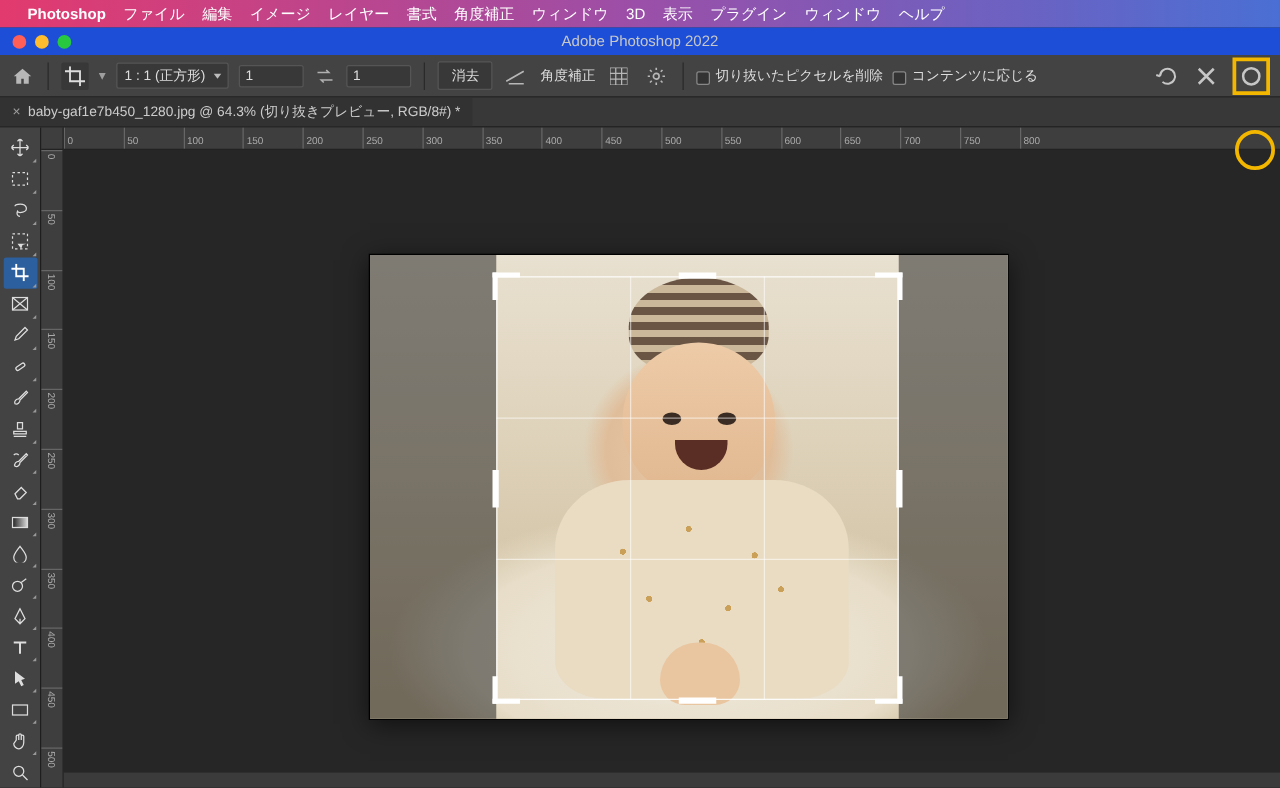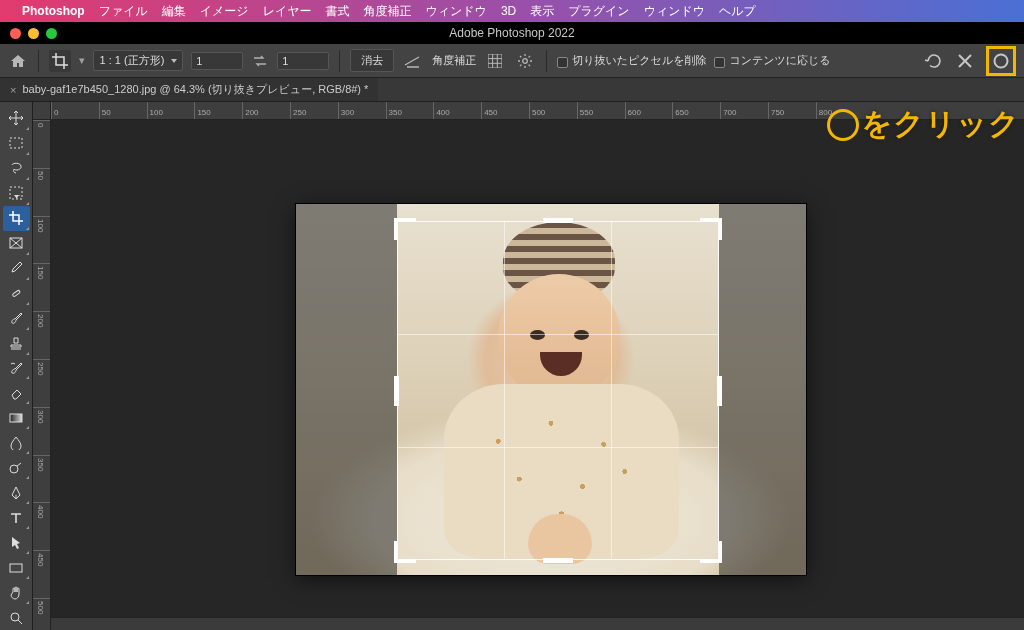--- a/index.html
+++ b/index.html
@@ -4,21 +4,21 @@
 <style>
   * { margin: 0; padding: 0; box-sizing: border-box; font-family: -apple-system, "Hiragino Sans", sans-serif; }
   body { width: 1024px; height: 630px; overflow: hidden; background: #323232; color: #ddd; font-size: 12px; }
 
   
   .mac-menu { height: 22px; background: linear-gradient(90deg,#e23a6e 0%,#9b4fa8 50%,#4a6fd4 100%); display:flex; align-items:center; padding:0 8px; gap:14px; color:#fff; font-size:12px; font-weight:500;}
   .mac-menu .apple { font-size:14px; }
   .mac-menu .appname { font-weight:700; }
 
   
-  .titlebar { height:22px; background:#000000; display:flex; align-items:center; position:relative; }
+  .titlebar { height:22px; background:#1d4ed8; display:flex; align-items:center; position:relative; }
   .traffic { display:flex; gap:7px; padding-left:10px;}
   .dot { width:11px; height:11px; border-radius:50%; }
   .red{background:#ff5f57;} .yel{background:#febc2e;} .grn{background:#28c840;}
   .titlebar .title{ position:absolute; left:50%; transform:translateX(-50%); color:#c8c8c8; font-size:12px;}
 
   
   .optbar { height:34px; background:#434343; display:flex; align-items:center; padding:0 8px; gap:8px; border-bottom:1px solid #222; font-size:11px; color:#ddd; position:relative;}
   .home-ic{width:20px;height:18px; display:flex;align-items:center;justify-content:center; opacity:.85;}
   .cropic{width:22px;height:22px;display:flex;align-items:center;justify-content:center; background:#383838; border-radius:2px;}
   .sep{width:1px;height:22px;background:#2a2a2a;margin:0 2px;}
@@ -405,18 +405,17 @@
         <div class="ch br"></div>
         <div class="mh t"></div>
         <div class="mh b_"></div>
         <div class="mh l"></div>
         <div class="mh r"></div>
       </div>
     </div>
 
     <div class="anno">
       <span class="circ"></span>
-      <span>をクリック</span>
     </div>
 
     <div class="scroll-h"></div>
   </div>
 </div>
 
 </body></html>

